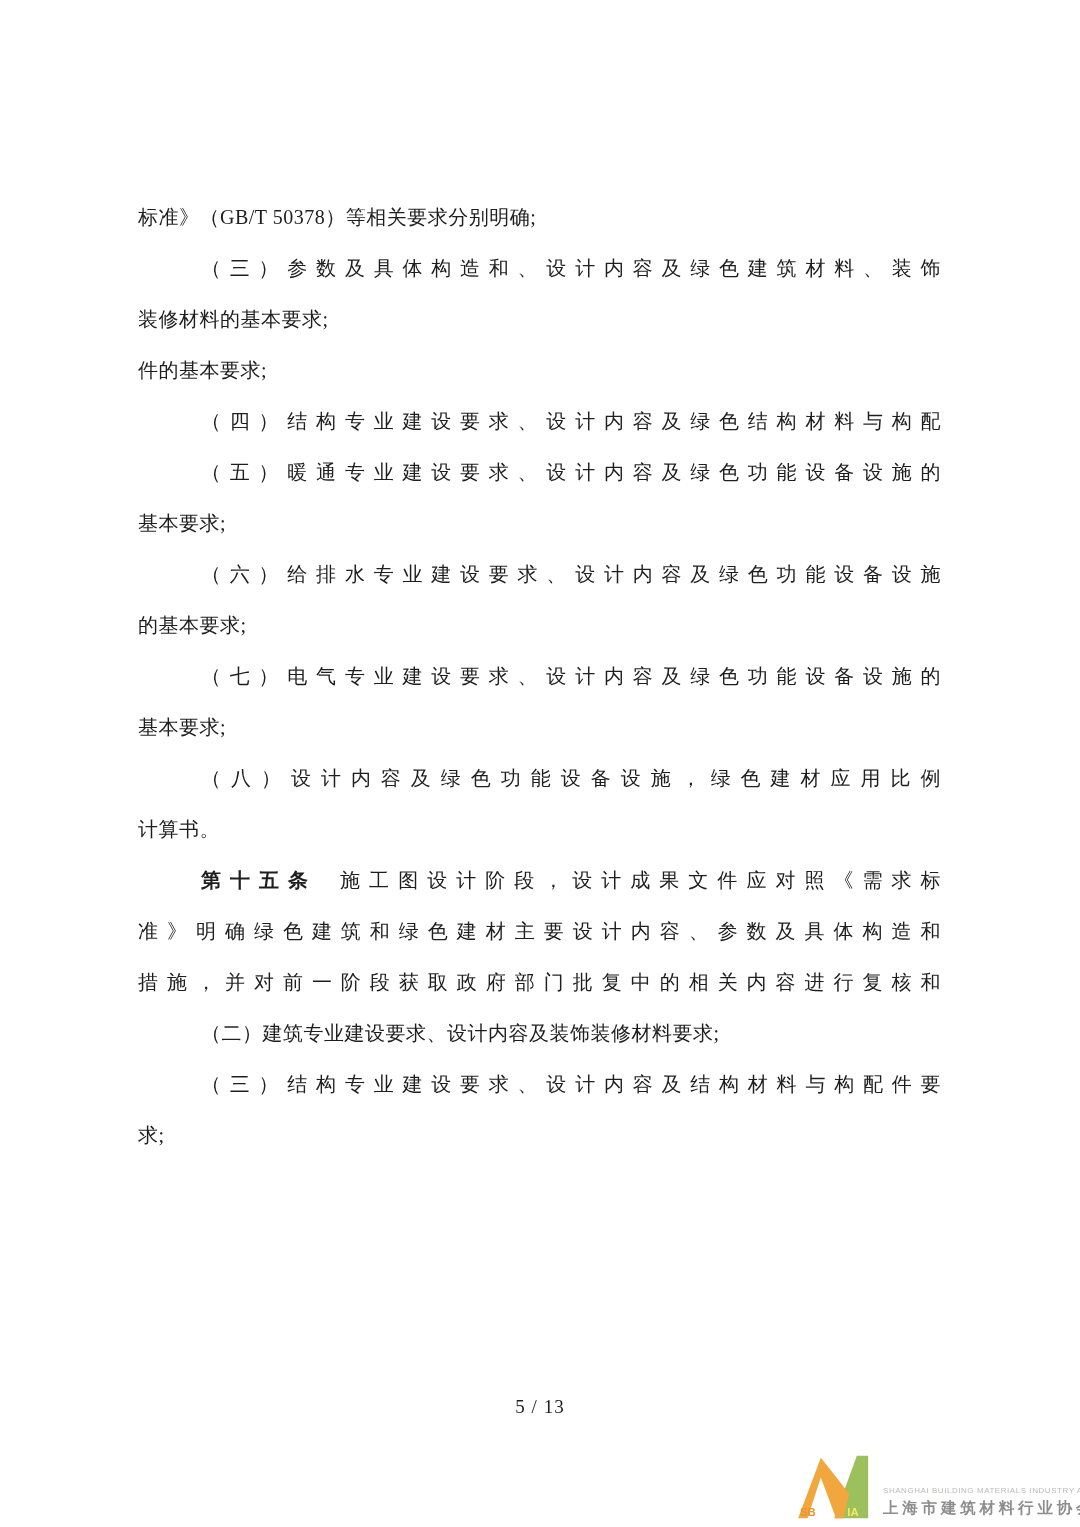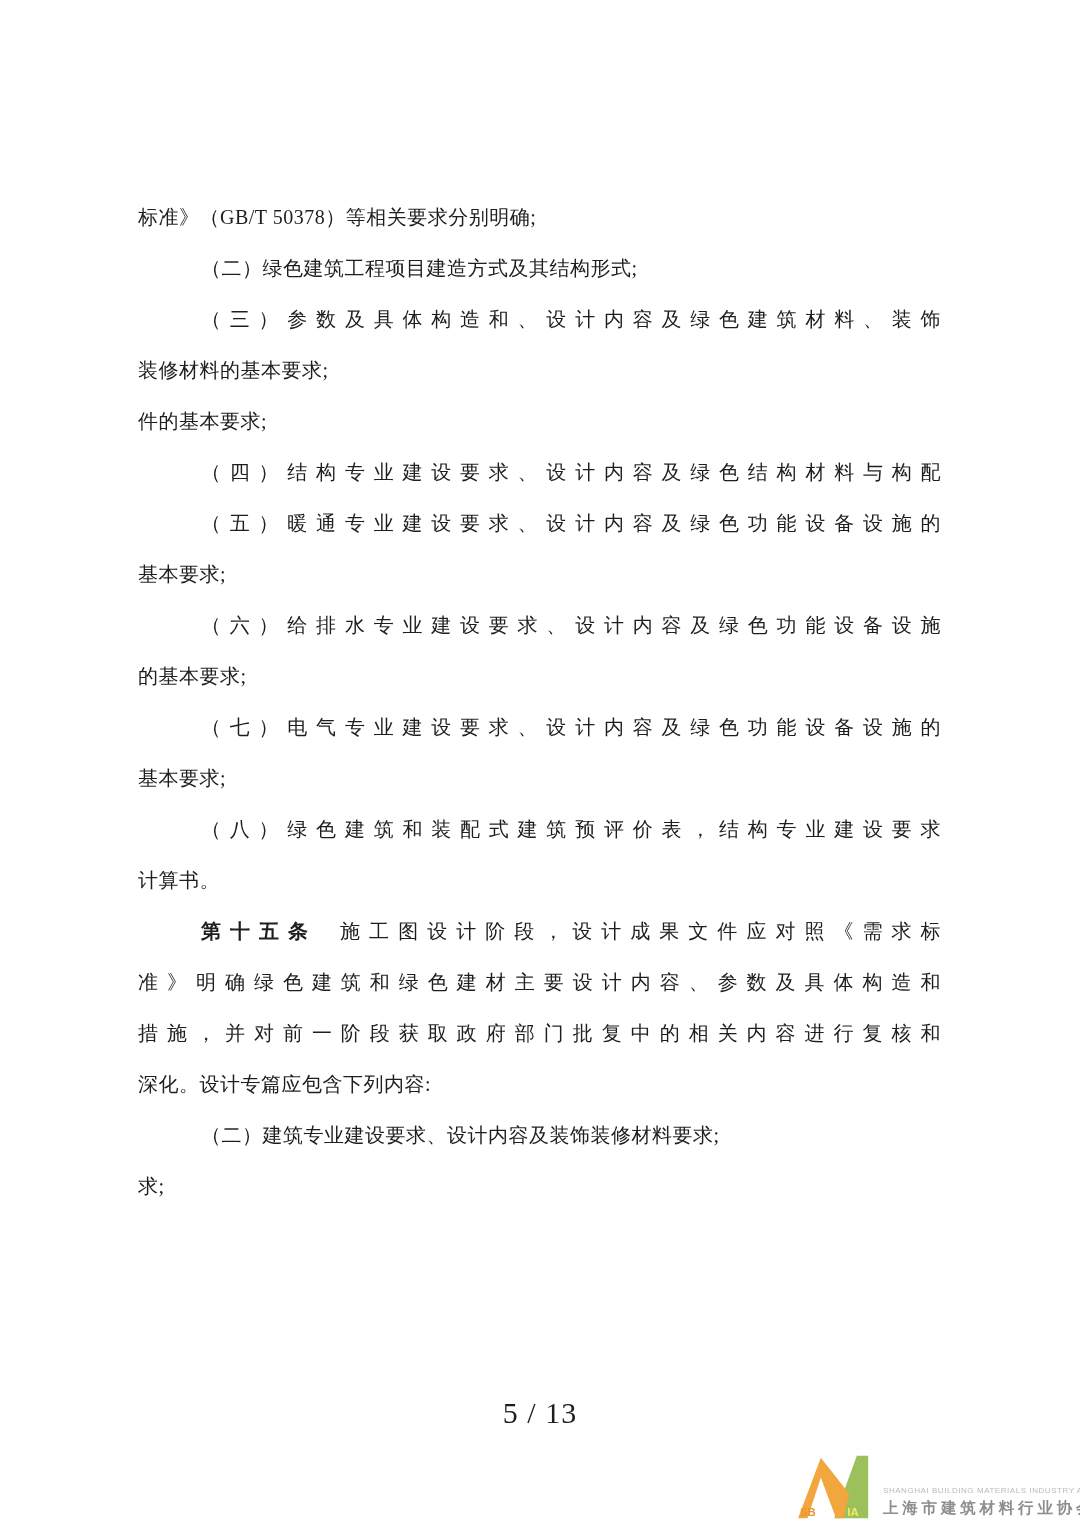--- a/index.html
+++ b/index.html
@@ -24,21 +24,21 @@
   .line.fill {
     white-space:normal;
     text-align:justify;
     text-align-last:justify;
   }
   .bold-part { font-weight:bold; margin-right:23px; }
 
   .page-number {
     position:absolute; top:1396px; left:0; width:100%;
     text-align:center;
-    font-size:30px; letter-spacing:1px; color:#1e1e1e;
+    font-size:19px; letter-spacing:1px; color:#1e1e1e;
   }
 
   .assoc-logo {
     position:absolute; left:796px; top:1452px;
     display:flex; align-items:flex-end; gap:7px;
   }
   .assoc-logo svg { width:80px; height:72px; display:block; }
   .logo-text { padding-bottom:5px; }
   .logo-en {
     font-family:"Liberation Sans","DejaVu Sans",sans-serif;
@@ -51,21 +51,20 @@
   }
 </style>
 </head>
 <body>
 
 <div class="page">
 
   <main class="body-text">
     <div class="line"><span class="text-part">标准》（GB/T 50378）等相关要求分别明确;</span></div>
 
-    <div class="line indent"><span class="text-part">（二）绿色建筑工程项目建造方式及其结构形式;</span></div>
 
     <div class="line indent fill"><span class="text-part">（三）参数及具体构造和、设计内容及绿色建筑材料、装饰</span></div>
 
     <div class="line"><span class="text-part">装修材料的基本要求;</span></div>
 
     <div class="line"><span class="text-part">件的基本要求;</span></div>
 
     <div class="line indent fill"><span class="text-part">（四）结构专业建设要求、设计内容及绿色结构材料与构配</span></div>
 
     <div class="line indent fill"><span class="text-part">（五）暖通专业建设要求、设计内容及绿色功能设备设施的</span></div>
@@ -73,35 +72,35 @@
     <div class="line"><span class="text-part">基本要求;</span></div>
 
     <div class="line indent fill"><span class="text-part">（六）给排水专业建设要求、设计内容及绿色功能设备设施</span></div>
 
     <div class="line"><span class="text-part">的基本要求;</span></div>
 
     <div class="line indent fill"><span class="text-part">（七）电气专业建设要求、设计内容及绿色功能设备设施的</span></div>
 
     <div class="line"><span class="text-part">基本要求;</span></div>
 
-    <div class="line indent fill"><span class="text-part">（八）绿色建筑和装配式建筑预评价表，结构专业建设要求</span></div>
+    <div class="line indent fill"><span class="text-part">（八）设计内容及绿色功能设备设施，绿色建材应用比例</span></div>
 
     <div class="line"><span class="text-part">计算书。</span></div>
 
     <div class="line indent fill"><span class="bold-part">第十五条</span><span class="text-part">施工图设计阶段，设计成果文件应对照《需求标</span></div>
 
     <div class="line fill"><span class="text-part">准》明确绿色建筑和绿色建材主要设计内容、参数及具体构造和</span></div>
 
     <div class="line fill"><span class="text-part">措施，并对前一阶段获取政府部门批复中的相关内容进行复核和</span></div>
 
-    <div class="line"><span class="text-part">深化。设计专篇应包含下列内容:</span></div>
 
 
     <div class="line indent"><span class="text-part">（二）建筑专业建设要求、设计内容及装饰装修材料要求;</span></div>
 
+    <div class="line indent fill"><span class="text-part">（三）结构专业建设要求、设计内容及结构材料与构配件要</span></div>
 
     <div class="line"><span class="text-part">求;</span></div>
   </main>
 
   <div class="page-number">5 / 13</div>
 
   <footer class="assoc-logo">
     <svg viewBox="0 0 84 76" aria-hidden="true">
       <polygon points="40,70 64,4 76,4 76,70" fill="#9CC05C"></polygon>
       <polygon points="2,70 26,6 56,44 50,70 42,70 26,27 12,70" fill="#F1A73E"></polygon>

